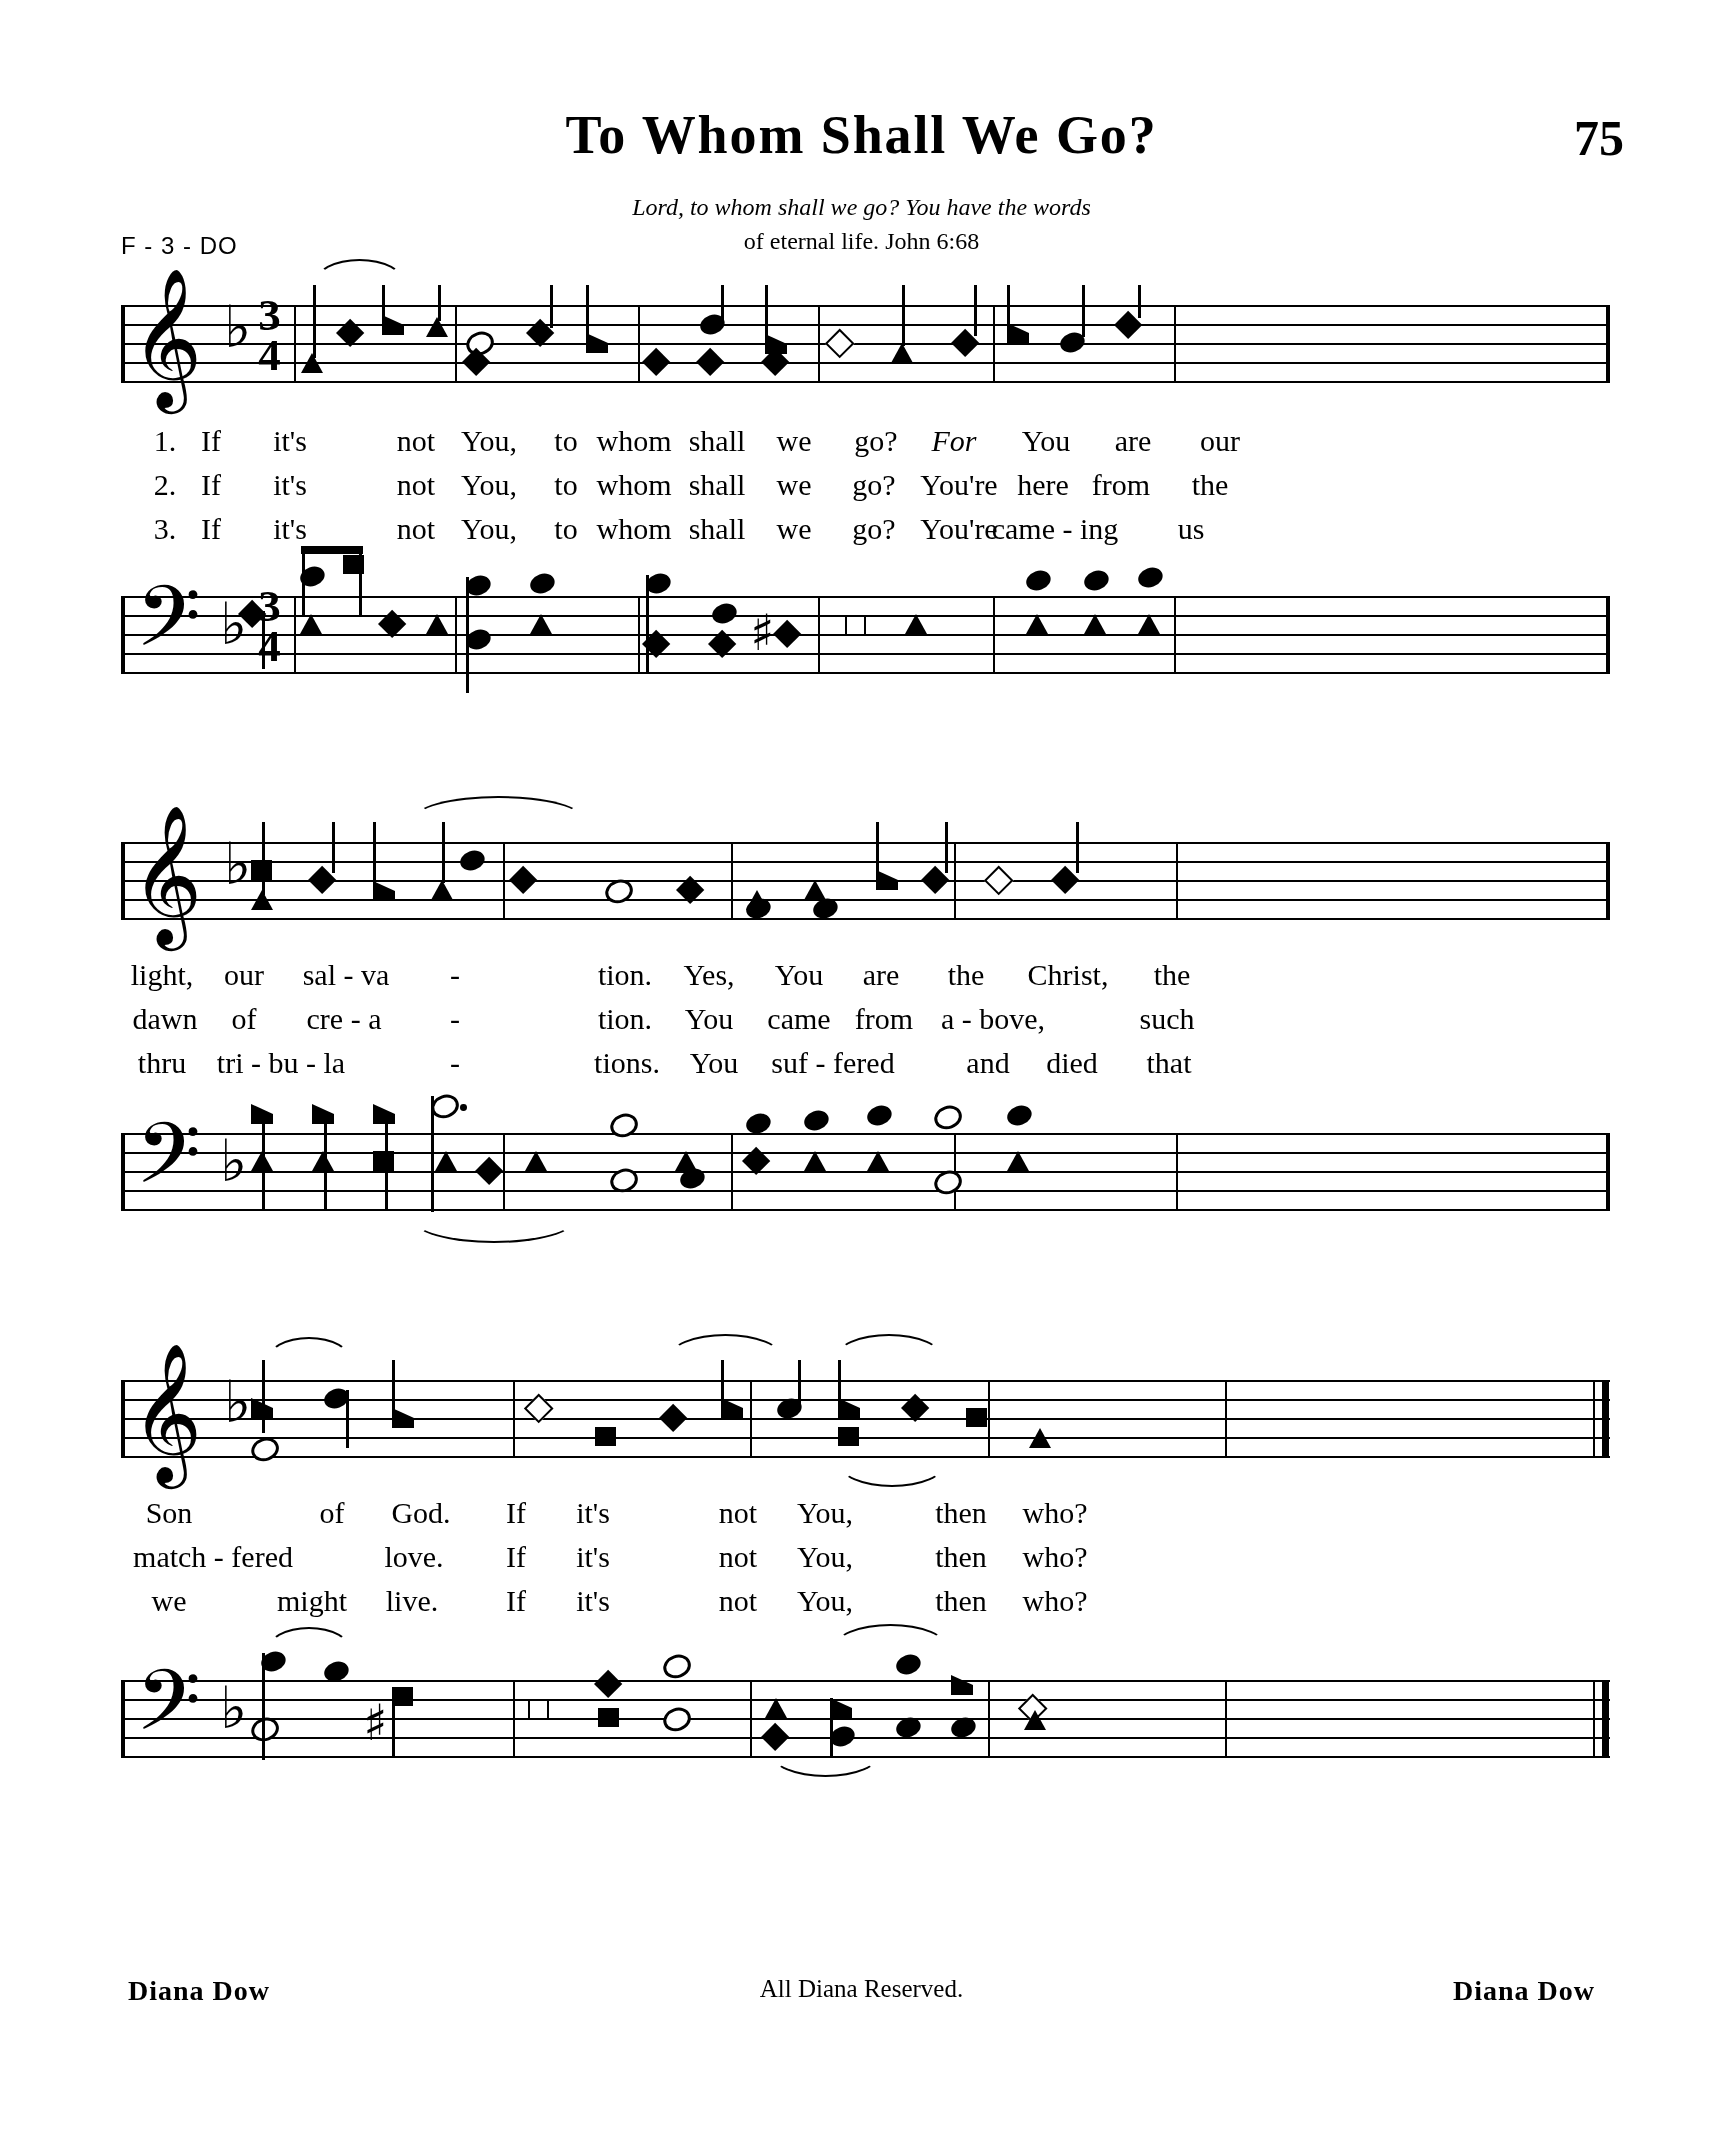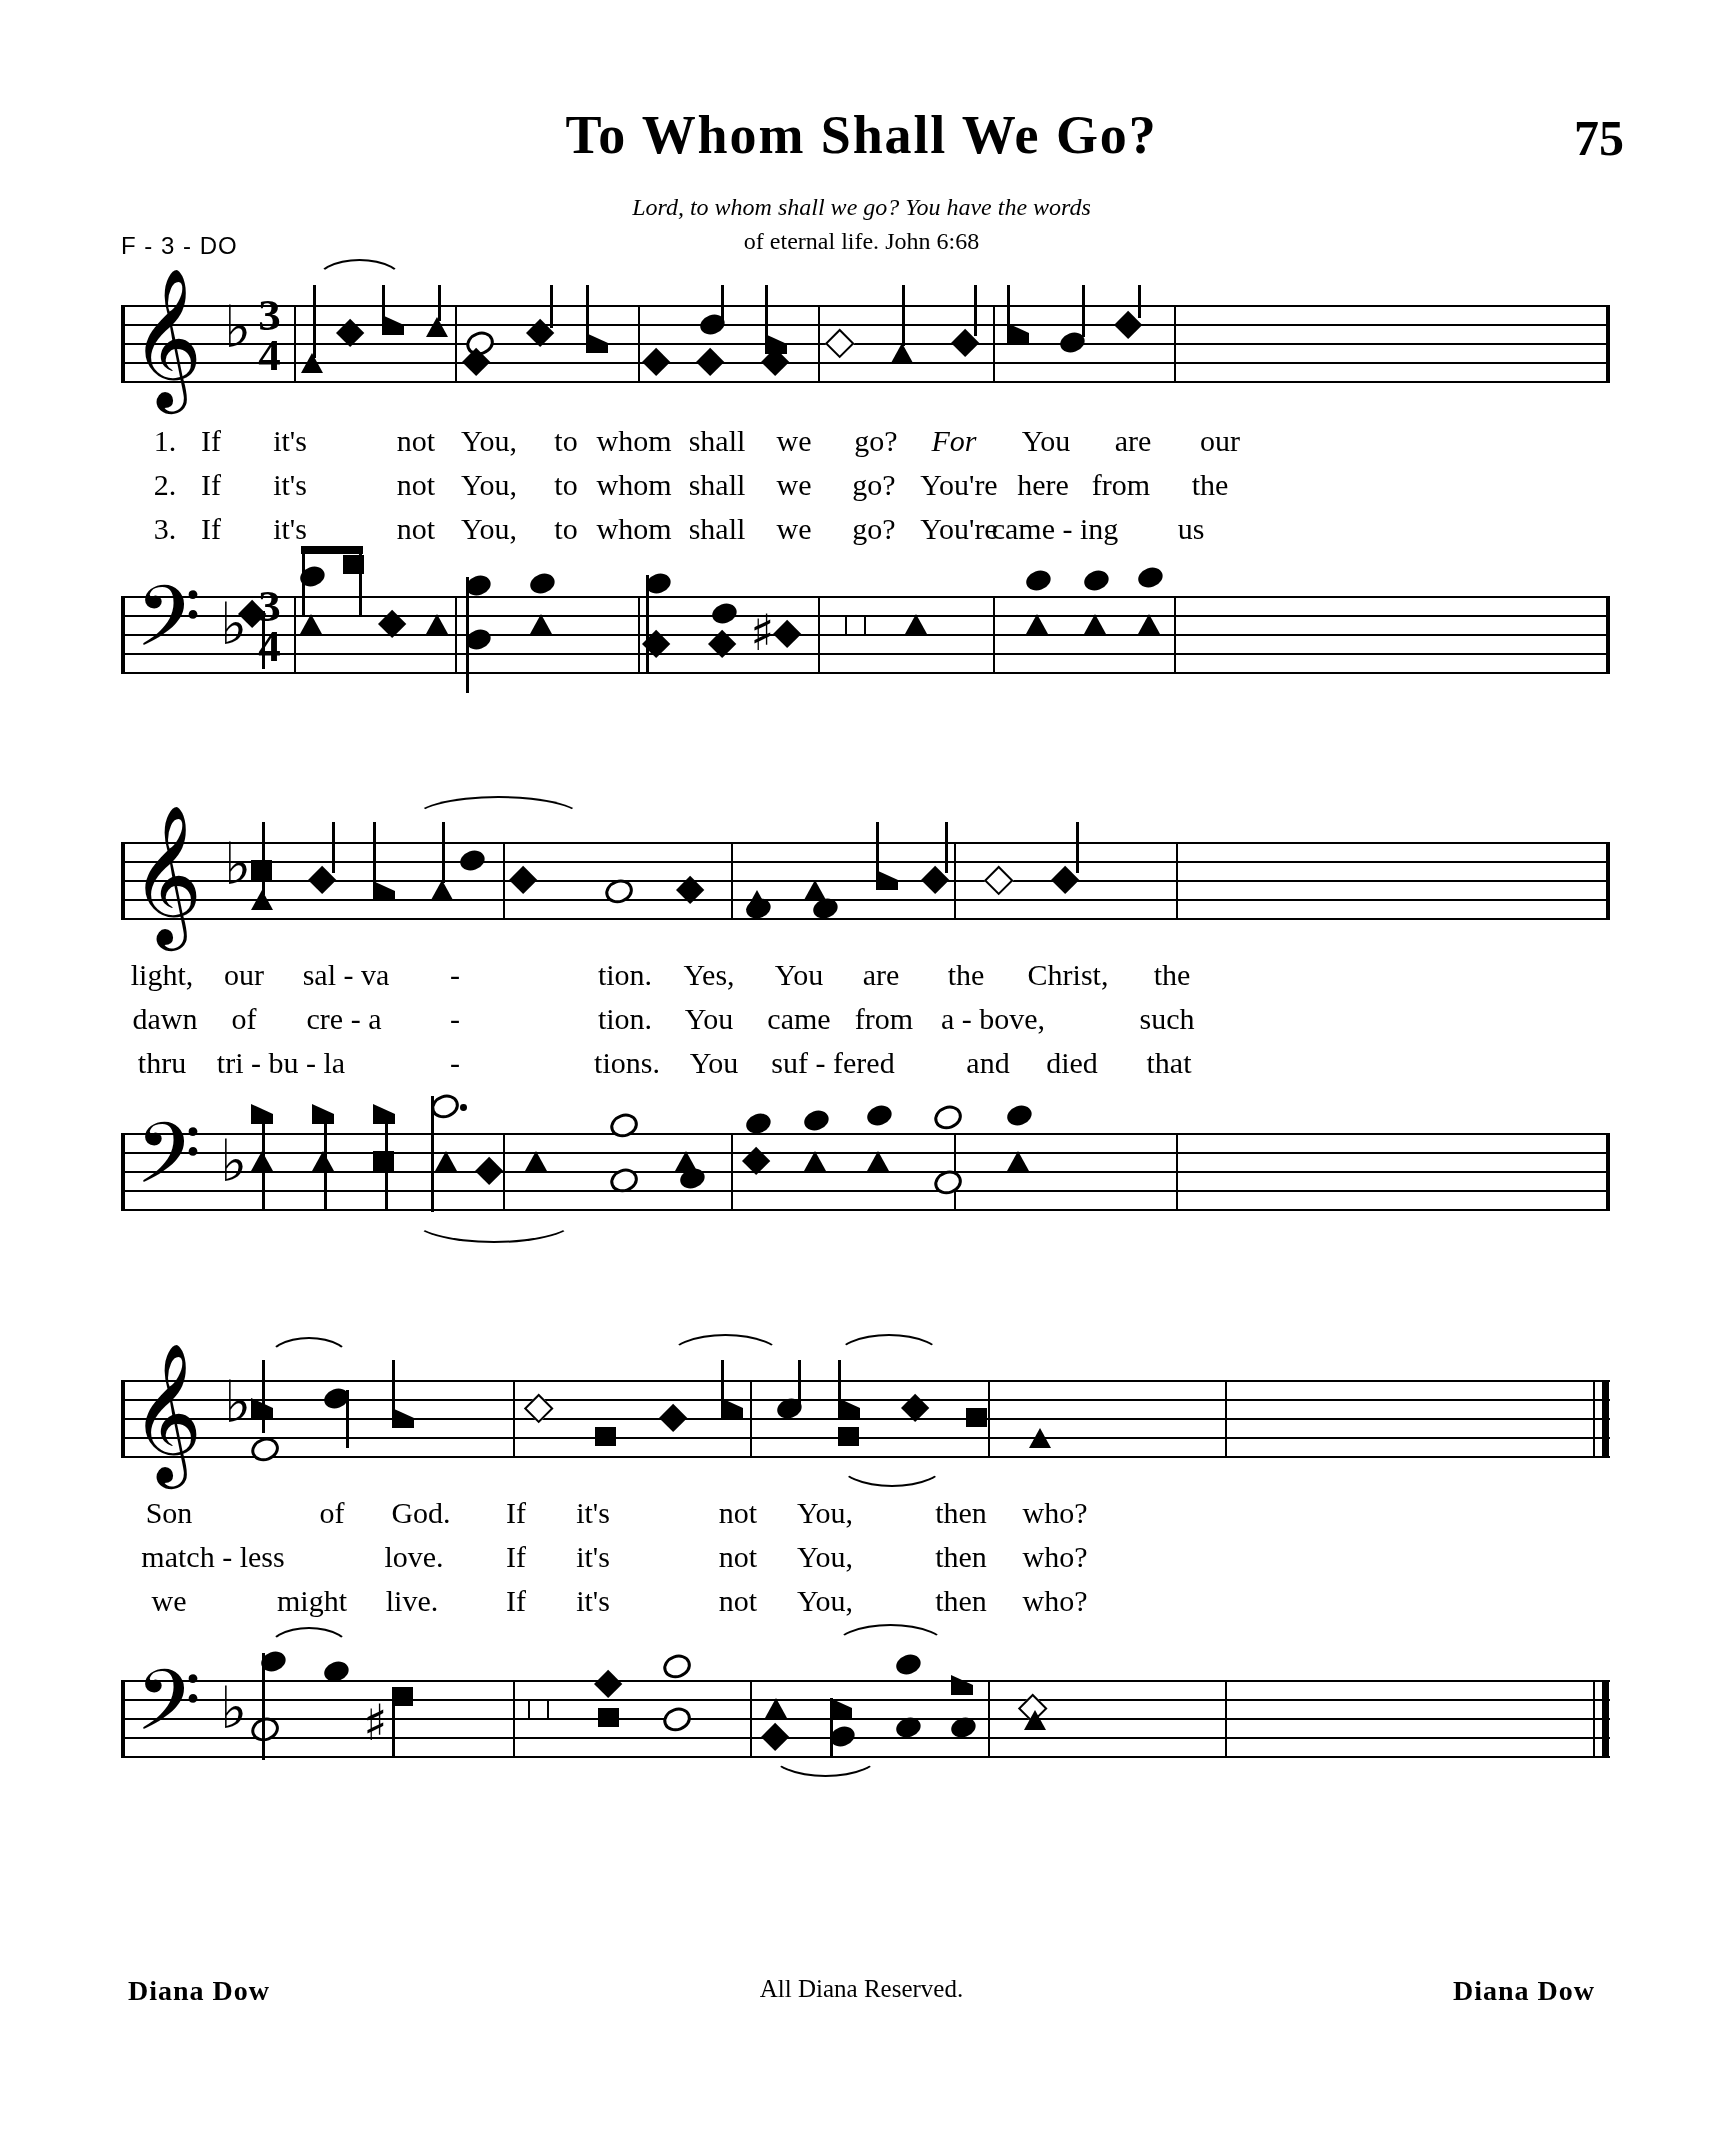--- a/index.html
+++ b/index.html
@@ -650,21 +650,21 @@
           <span class="lyric-word" style="left: 211px;">of</span>
           <span class="lyric-word" style="left: 300px;">God.</span>
           <span class="lyric-word" style="left: 395px;">If</span>
           <span class="lyric-word" style="left: 472px;">it's</span>
           <span class="lyric-word" style="left: 617px;">not</span>
           <span class="lyric-word" style="left: 704px;">You,</span>
           <span class="lyric-word" style="left: 840px;">then</span>
           <span class="lyric-word" style="left: 934px;">who?</span>
         </div>
       <div class="lyric-row" id="lv3-2">
-          <span class="lyric-word" style="left: 92px;">match - less</span>
+          <span class="lyric-word" style="left: 92px;">match - fered</span>
           <span class="lyric-word" style="left: 293px;">love.</span>
           <span class="lyric-word" style="left: 395px;">If</span>
           <span class="lyric-word" style="left: 472px;">it's</span>
           <span class="lyric-word" style="left: 617px;">not</span>
           <span class="lyric-word" style="left: 704px;">You,</span>
           <span class="lyric-word" style="left: 840px;">then</span>
           <span class="lyric-word" style="left: 934px;">who?</span>
         </div>
       <div class="lyric-row" id="lv3-3">
           <span class="lyric-word" style="left: 48px;">we</span>

